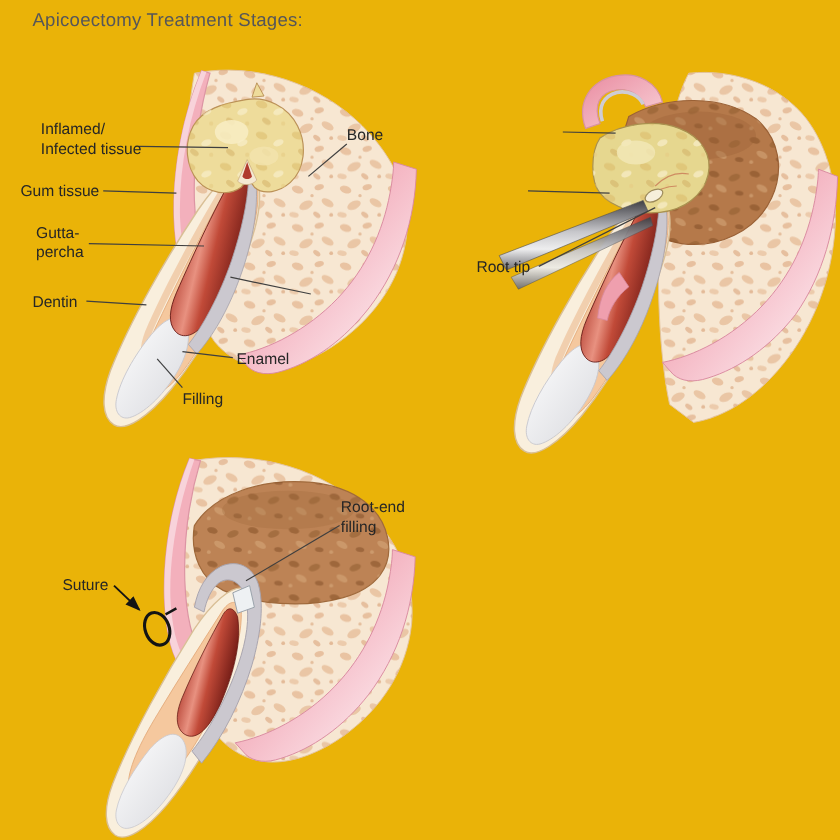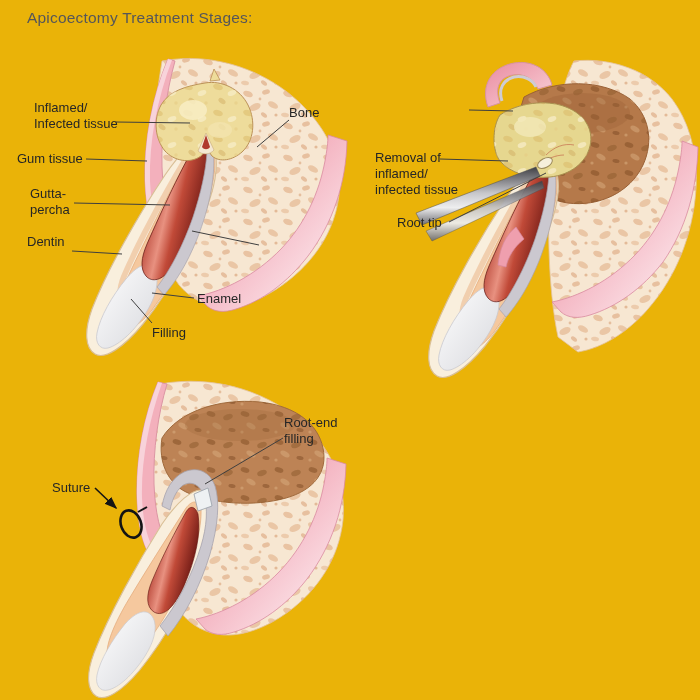--- a/index.html
+++ b/index.html
@@ -125,21 +125,21 @@
         <line x1="194" y1="243" x2="152" y2="238"></line>
         <line x1="152" y1="268" x2="131" y2="244"></line>
       </g>
     </svg>
     <div class="lbl" style="left:34px;top:45px">Inflamed/
 Infected tissue</div>
     <div class="lbl" style="left:289px;top:50px">Bone</div>
     <div class="lbl" style="left:17px;top:96px">Gum tissue</div>
     <div class="lbl" style="left:30px;top:131px">Gutta-
 percha</div>
-    <div class="lbl" style="left:27px;top:179px">Dentin</div>
+    <div class="lbl" style="left:27px;top:189px">Dentin</div>
     <div class="lbl" style="left:197px;top:236px">Enamel</div>
     <div class="lbl" style="left:152px;top:270px">Filling</div>
   </section>
 
   <section class="panel" style="left:350px;top:55px;width:350px;height:325px">
     <svg width="350" height="325" viewBox="0 0 350 325">
       <g>
         <path d="M 224,6 C 262,2 300,16 322,44 C 340,68 348,100 346,134 C 343,180 326,222 298,254 C 277,278 252,293 228,297 L 208,282 C 198,235 196,160 202,100 C 206,62 213,26 224,6 Z" fill="#f7e7d2" stroke="#e3c3a0" stroke-width="0.8"></path>
         <path d="M 224,6 C 262,2 300,16 322,44 C 340,68 348,100 346,134 C 343,180 326,222 298,254 C 277,278 252,293 228,297 L 208,282 C 198,235 196,160 202,100 C 206,62 213,26 224,6 Z" fill="url(#boneTex)"></path>
       </g>
@@ -165,23 +165,20 @@
       <g>
         <path d="M 138,52 C 130,30 142,12 164,8 C 182,5 198,14 202,30 L 188,34 C 184,24 174,18 163,20 C 150,22 144,32 150,48 Z" fill="url(#flapGrad)" stroke="#d893a1" stroke-width="1"></path>
         <path d="M 152,46 C 148,34 153,25 164,22 C 174,20 183,25 186,32" fill="none" stroke="#cfccd4" stroke-width="3"></path>
       </g>
       <g stroke="#3f3f3f" stroke-width="1">
         <line x1="119" y1="55" x2="163" y2="56"></line>
         <line x1="90" y1="104" x2="158" y2="106"></line>
         <line x1="99" y1="167" x2="196" y2="118"></line>
       </g>
     </svg>
-    <div class="lbl" style="left:25px;top:95px">Removal of
-inflamed/
-infected tissue</div>
     <div class="lbl" style="left:47px;top:160px">Root tip</div>
   </section>
 
   <section class="panel" style="left:0;top:380px;width:350px;height:320px">
     <svg width="350" height="320" viewBox="0 0 350 320">
       <g>
         <path d="M 160,4 C 215,-6 272,12 308,48 C 334,74 346,106 343,140 C 339,178 318,210 288,232 C 266,248 243,256 224,255 C 206,254 191,245 181,233 L 158,198 C 149,162 149,90 160,4 Z" fill="#f7e7d2" stroke="#e3c3a0" stroke-width="0.8"></path>
         <path d="M 160,4 C 215,-6 272,12 308,48 C 334,74 346,106 343,140 C 339,178 318,210 288,232 C 266,248 243,256 224,255 C 206,254 191,245 181,233 L 158,198 C 149,162 149,90 160,4 Z" fill="url(#boneTex)"></path>
       </g>
       <g>

